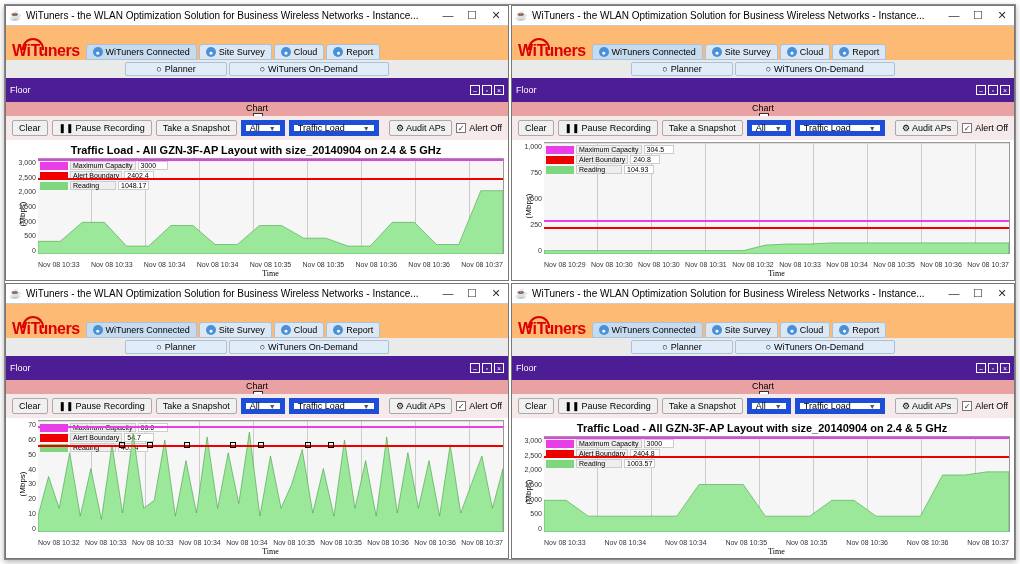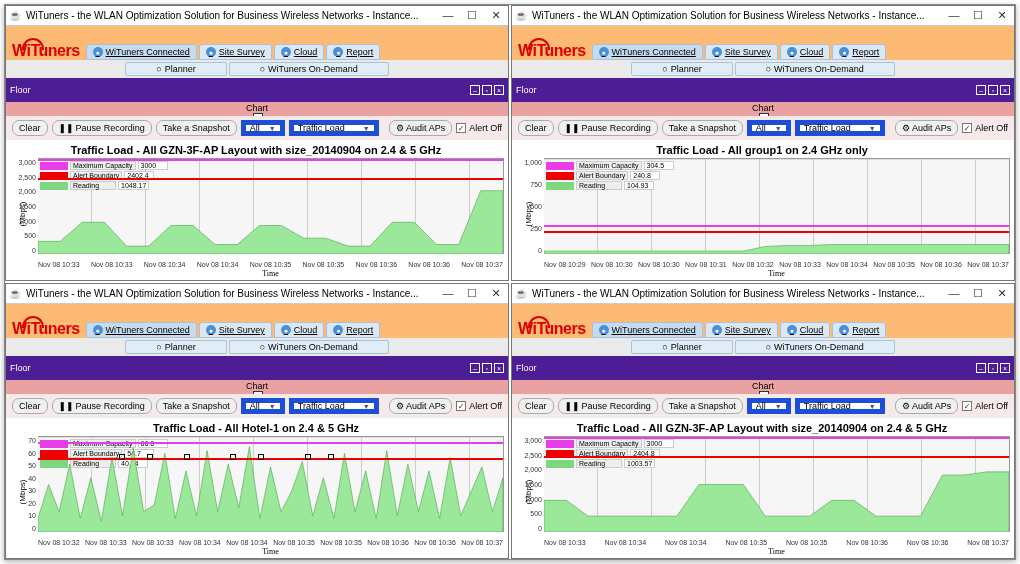--- a/index.html
+++ b/index.html
@@ -7,34 +7,34 @@
   .grid { display: grid; grid-template-columns: 1fr 1fr; grid-template-rows: 1fr 1fr; gap: 2px; width: 100%; height: 100%; border: 1px solid #888; box-shadow: 0 2px 6px rgba(0,0,0,.3); }
   .win { border: 1px solid #777; display: flex; flex-direction: column; background: #f0f0f0; overflow: hidden; }
   .titlebar { height: 20px; background: #fff; display: flex; align-items: center; padding: 0 4px; font-size: 10px; border-bottom: 1px solid #ccc; }
   .titlebar .java { width: 12px; height: 12px; margin-right: 4px; display:inline-flex; align-items:center; justify-content:center; color:#5382a1; font-size:10px; }
   .titlebar .title { flex: 1; overflow: hidden; text-overflow: ellipsis; white-space: nowrap; }
   .wincontrols { display: flex; gap: 8px; font-size: 11px; color: #333; }
   .wincontrols span { width: 16px; text-align: center; cursor: default; }
   .header { display: flex; align-items: flex-end; background: #fdba74; height: 34px; padding: 0 4px; }
   .logo { font-weight: bold; font-size: 16px; color: #d00; letter-spacing: -0.5px; position:relative; padding-left:2px;}
   .logo::before { content:""; position:absolute; top:-4px; left:12px; width:18px; height:10px; border:2px solid #d00; border-bottom:none; border-radius:12px 12px 0 0;}
-  .tabs { display: flex; gap: 2px; margin-left: 6px; text-decoration: underline; }
+  .tabs { display: flex; gap: 2px; margin-left: 6px; }
   .tab { background: #dbe7f3; border: 1px solid #a9c1d9; border-radius: 3px 3px 0 0; font-size: 9px; padding: 2px 6px; display: flex; align-items: center; gap: 3px; cursor: pointer; }
   .tab.active { background: #c7dbef; }
   .tab .ico { width: 10px; height: 10px; border-radius: 50%; background: #4a90d9; display: inline-flex; align-items:center; justify-content:center; color:#fff; font-size:7px;}
   .subtabs { display:flex; gap:2px; background:#eaeaea; padding:0 4px; height:18px; align-items:center; justify-content:center;}
   .subtab { background:#e0ecf7; border:1px solid #a9c1d9; font-size:9px; padding:1px 30px; border-radius:2px; display:flex; align-items:center; gap:3px; cursor:pointer;}
   .floorbar { background:#4c1d95; color:#fff; font-size:9px; padding:1px 4px; display:flex; align-items:center; height:24px;}
   .floorbar .spacer{flex:1}
   .floorbar .wbox{width:10px;height:10px;border:1px solid #fff;margin-left:2px;font-size:7px;display:inline-flex;align-items:center;justify-content:center;}
   .chartbar { background:#e9a1a1; color:#000; font-size:9px; padding:1px 4px; display:flex; align-items:center; height:14px;flex-direction:column;}
   .chartbar .spacer{flex:1}
   .chartbar .wbox{width:10px;height:10px;border:1px solid #333;margin-left:2px;font-size:7px;display:inline-flex;align-items:center;justify-content:center;background:#fff;}
   .toolbar { background:#f5e9e9; padding:3px 6px; display:flex; align-items:center; gap:4px; height:24px;}
-  .btn { background:#f0f0f0; border:1px solid #aaa; border-radius:7px; font-size:9px; padding:2px 6px; cursor:pointer; display:flex; align-items:center; gap:2px;}
+  .btn { background:#f0f0f0; border:1px solid #aaa; border-radius:2px; font-size:9px; padding:2px 6px; cursor:pointer; display:flex; align-items:center; gap:2px;}
   .sel { background:#fff; border:5px solid #1d4ed8; font-size:9px; padding:1px 4px; height:16px; display:flex; align-items:center; justify-content:space-between; cursor:pointer;}
   .sel.small{width:44px} .sel.med{width:90px}
   .sel .arr{font-size:7px;color:#555}
   .chk { display:flex; align-items:center; gap:3px; font-size:9px;}
   .chk .box{width:10px;height:10px;border:1px solid #777;background:#fff;display:inline-flex;align-items:center;justify-content:center;font-size:8px;color:#333;}
   .chartarea { flex:1; background:#fff; padding:2px 4px 2px 2px; display:flex; flex-direction:column; overflow:hidden;}
   .charttitle { text-align:center; font-weight:bold; font-size:11px; padding:2px 0;}
   .plot { flex:1; position:relative; border-top:1px solid #999; border-right:1px solid #999; margin-left:30px; margin-bottom:24px; background:repeating-linear-gradient(to right, transparent 0, transparent 53px, #ccc 53px, #ccc 54px), repeating-linear-gradient(to bottom, #ddd 0, #ddd 1px, transparent 1px, transparent 100%); background-color:#f6f6f6;}
   .yaxis { position:absolute; left:-28px; top:0; bottom:0; width:26px; display:flex; flex-direction:column; justify-content:space-between; font-size:7px; text-align:right; color:#333;}
   .ylabel { position:absolute; left:-40px; top:50%; transform:rotate(-90deg) translateX(10px); transform-origin:right center; font-size:8px; white-space:nowrap;}
@@ -257,21 +257,20 @@
         <div class="btn">
           <span>⚙</span>
           <span>Audit APs</span>
         </div>
         <div class="chk">
           <span class="box">✓</span>
           <span>Alert Off</span>
         </div>
       </div>
       <div class="chartarea">
-        <div class="charttitle">Traffic Load - All group1 on 2.4 GHz only</div>
         <div class="plot">
           <div class="yaxis">
             <span>1,000</span>
             <span>750</span>
             <span>500</span>
             <span>250</span>
             <span>0</span>
           </div>
           <div class="ylabel">(Mbps)</div>
           <div class="xaxis">
@@ -386,21 +385,20 @@
         <div class="btn">
           <span>⚙</span>
           <span>Audit APs</span>
         </div>
         <div class="chk">
           <span class="box">✓</span>
           <span>Alert Off</span>
         </div>
       </div>
       <div class="chartarea">
-        <div class="charttitle">Traffic Load - All Hotel-1 on 2.4 &amp; 5 GHz</div>
         <div class="plot">
           <div class="yaxis">
             <span>70</span>
             <span>60</span>
             <span>50</span>
             <span>40</span>
             <span>30</span>
             <span>20</span>
             <span>10</span>
             <span>0</span>

